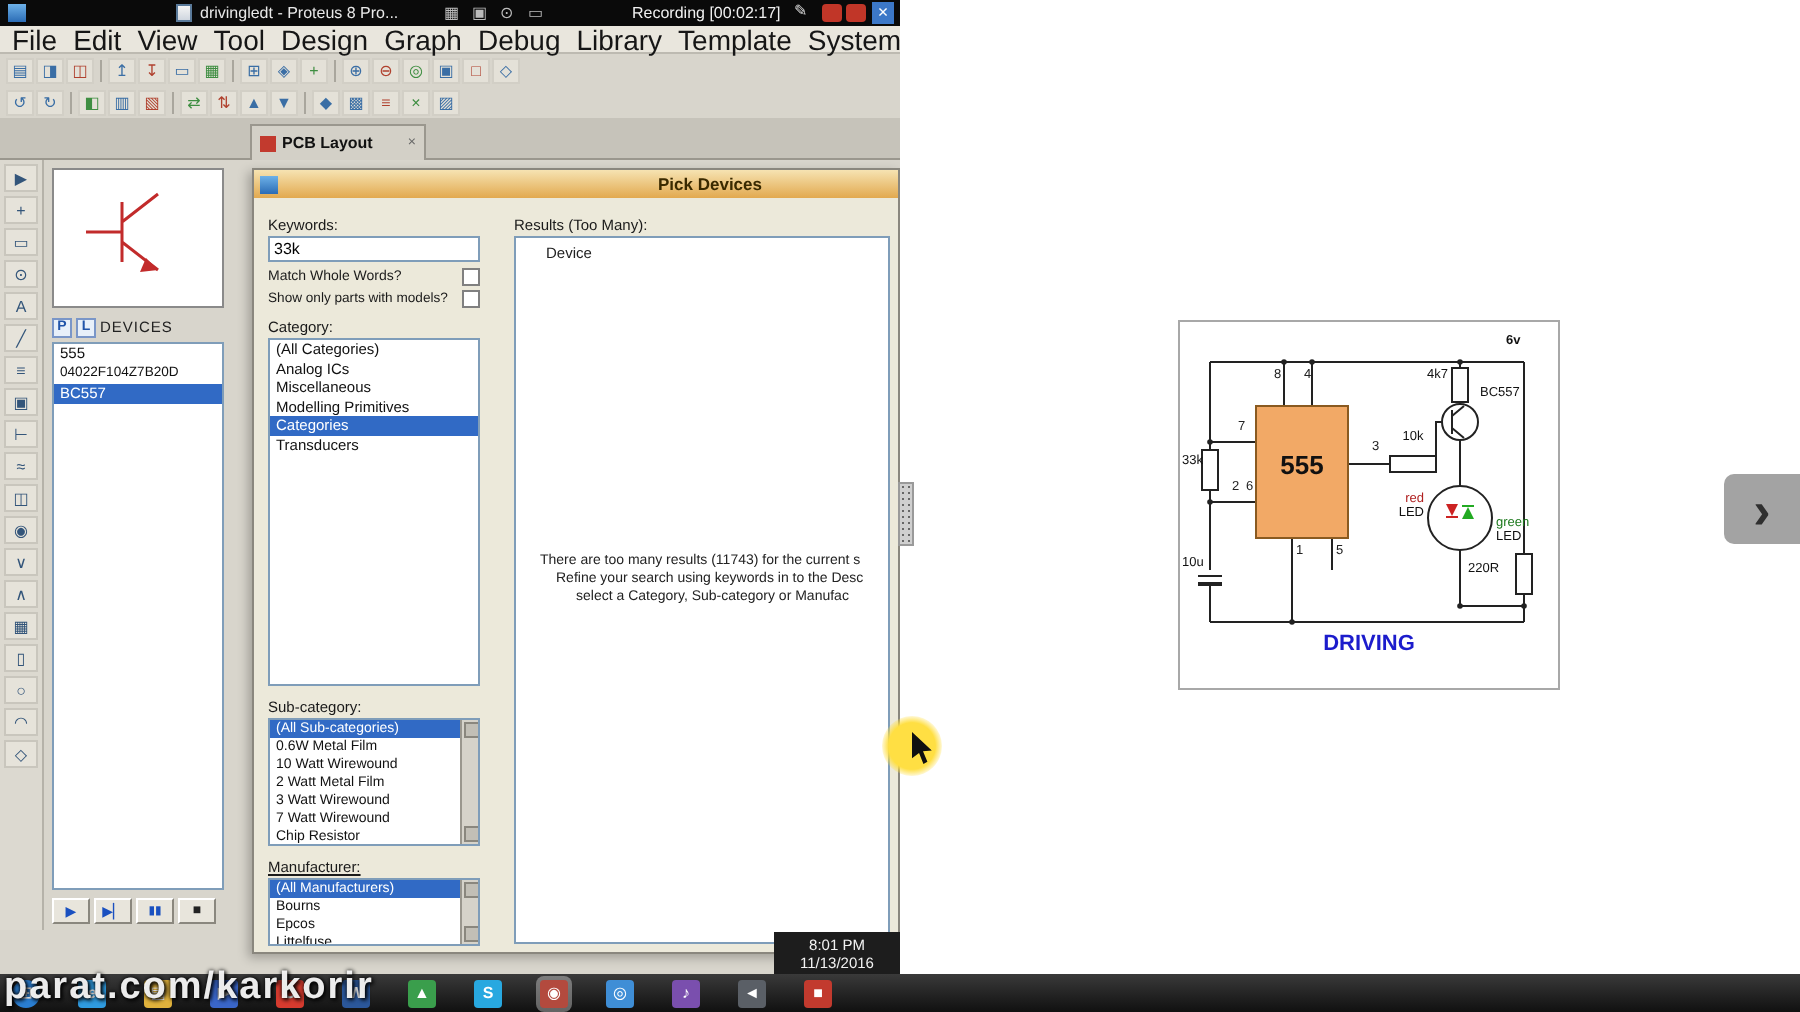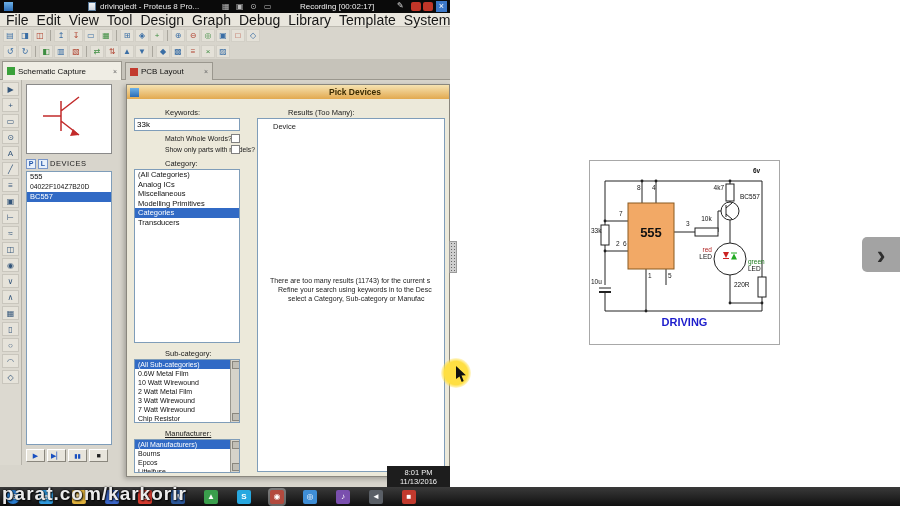--- a/index.html
+++ b/index.html
@@ -20,21 +20,21 @@
        font-size:8px;color:#33557a;background:#e6e3da;border:1px solid #c9c6bd;}
   
   .lst{position:absolute;background:#fff;border:1px solid #7f9db9;overflow:hidden;}
   .li{height:9.6px;line-height:9.6px;font-size:7.5px;padding-left:3px;white-space:nowrap;color:#111;}
   .li2{height:9px;line-height:9px;font-size:7px;padding-left:3px;white-space:nowrap;color:#111;}
   .sel{background:#316ac5;color:#fff;}
   .cb{position:absolute;width:9px;height:9px;background:#fff;border:1px solid #808080;}
   .sb{position:absolute;right:0;top:0;bottom:0;width:9px;background:#d6d3ca;border-left:1px solid #9a978e;}
   .sb::before,.sb::after{content:"";position:absolute;left:1px;width:6px;height:6px;background:#c2bfb6;border:1px solid #8a877e;}
   .sb::before{top:1px;}.sb::after{bottom:1px;}
-  .dlbl{position:absolute;font-size:7.5px;color:#1a1a1a;white-space:nowrap;margin-left:31px;}
+  .dlbl{position:absolute;font-size:7.5px;color:#1a1a1a;white-space:nowrap;}
   
   .pin{position:absolute;font-size:6.5px;color:#222;}
   .clbl{position:absolute;font-size:6.5px;color:#111;white-space:nowrap;}
   .ctitle{position:absolute;left:0;width:100%;text-align:center;font-weight:bold;color:#1c1ccc;}
   
   .simb{width:19px;height:13px;background:#e8e5dc;border:1px solid;border-color:#fff #8a877e #8a877e #fff;
         font-size:7px;color:#1a50c0;display:flex;align-items:center;justify-content:center;}
   .plb{width:10px;height:10px;border:1px solid #7a96c8;background:#e8f0fa;color:#2255aa;
        font-size:7px;font-weight:bold;display:flex;align-items:center;justify-content:center;}
   .chip{width:14px;height:14px;border-radius:2px;color:#fff;font-size:8px;font-weight:bold;
@@ -117,21 +117,21 @@
   <div class="a" style="left:0;top:0;width:450px;height:499px;background:#d8d5cc;overflow:hidden;">
 
     <div class="a" style="left:0;top:0;width:450px;height:13px;background:#0a0a0a;">
       <span class="a" style="left:4px;top:2px;width:9px;height:9px;background:linear-gradient(#6db1e8,#2b6cb5);"></span>
       <span class="a" style="left:88px;top:2px;width:8px;height:9px;background:linear-gradient(#f5f5f5,#cfd6df);border:1px solid #5a7a9a;"></span>
       <span class="a f8 nowrap" style="left:100px;top:2px;color:#e8e8e8;">drivingledt - Proteus 8 Pro...</span>
       <span class="a f8" style="left:222px;top:2px;color:#bbb;">▦</span>
       <span class="a f8" style="left:236px;top:2px;color:#bbb;">▣</span>
       <span class="a f8" style="left:250px;top:2px;color:#bbb;">⊙</span>
       <span class="a f8" style="left:264px;top:2px;color:#bbb;">▭</span>
-      <span class="a f8 nowrap" style="left:300px;top:2px;color:#f0f0f0;text-align:center;">Recording [00:02:17]</span>
+      <span class="a f8 nowrap" style="left:316px;top:2px;color:#f0f0f0;text-align:center;">Recording [00:02:17]</span>
       <span class="a f8" style="left:397px;top:1px;color:#ddd;">✎</span>
       <span class="a" style="left:411px;top:2px;width:10px;height:9px;background:#c13628;border-radius:2px;"></span>
       <span class="a" style="left:423px;top:2px;width:10px;height:9px;background:#c13628;border-radius:2px;"></span>
       <span class="a" style="left:436px;top:1px;width:11px;height:11px;background:#3c78c8;color:#fff;font-size:9px;text-align:center;line-height:10px;">×</span>
     </div>
 
     <div class="a" style="left:0;top:13px;width:450px;height:14px;background:#e9e6dd;border-bottom:1px solid #bdbab1;display:flex;align-items:center;padding-left:2px;">
       <span class="mi">File</span>
       <span class="mi">Edit</span>
       <span class="mi">View</span>
@@ -181,28 +181,23 @@
       <span class="tbi">▼</span>
       <span class="sep"></span>
       <span class="tbi">◆</span>
       <span class="tbi">▩</span>
       <span class="tbi">≡</span>
       <span class="tbi">×</span>
       <span class="tbi">▨</span>
     </div>
 
     <div class="a" style="left:0;top:59px;width:450px;height:21px;background:#c6c3ba;border-bottom:1px solid #9a978e;">
-      <div class="a" style="left:2px;top:2px;width:120px;height:19px;background:#efede4;border:1px solid #9a978e;border-bottom:none;display:flex;align-items:center;gap:3px;padding:0 4px;">
-        <span style="width:8px;height:8px;background:#3aa13a;flex:none;"></span>
-        <span class="f8 nowrap" style="flex:1;overflow:hidden;">Schematic Capture</span>
-        <span class="f7" style="color:#666;">×</span>
-      </div>
       <div class="a" style="left:125px;top:3px;width:88px;height:18px;background:#d3d0c7;border:1px solid #9a978e;border-bottom:none;display:flex;align-items:center;gap:3px;padding:0 4px;">
         <span style="width:8px;height:8px;background:#c23a2e;flex:none;"></span>
-        <span class="f8 nowrap" style="flex:1;overflow:hidden;">PCB Layout</span>
+        <span class="f8 nowrap" style="flex:1;overflow:hidden;font-weight:bold;">PCB Layout</span>
         <span class="f7" style="color:#666;">×</span>
       </div>
     </div>
 
     <div class="a" style="left:0;top:80px;width:22px;height:385px;background:#dcd9d0;border-right:1px solid #b5b2a9;display:flex;flex-direction:column;align-items:center;padding-top:2px;gap:2px;">
       <span class="lsi">▶</span>
       <span class="lsi">+</span>
       <span class="lsi">▭</span>
       <span class="lsi">⊙</span>
       <span class="lsi">A</span>

